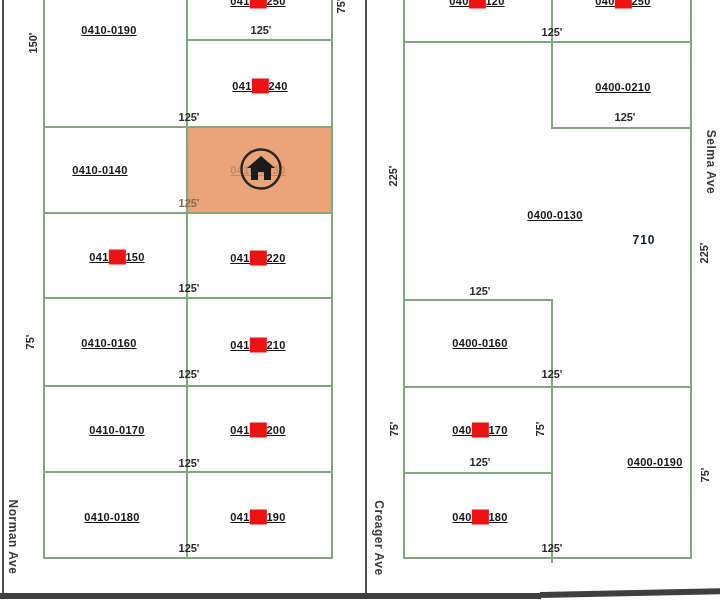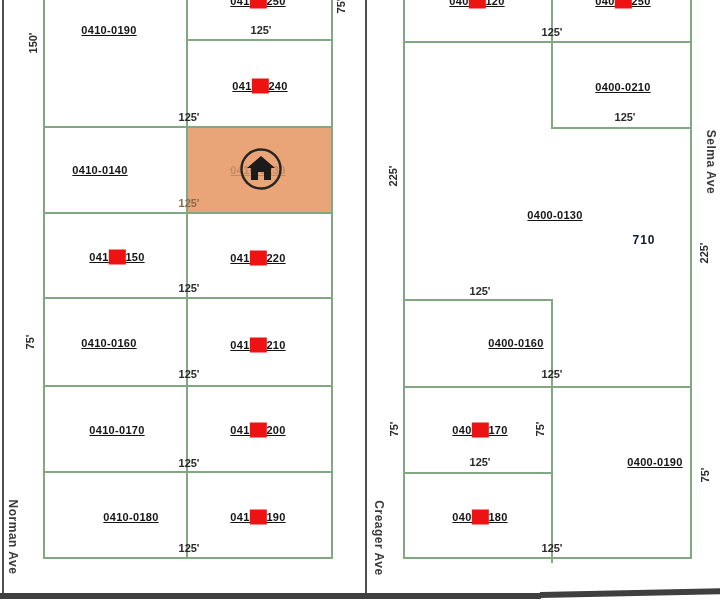--- a/index.html
+++ b/index.html
@@ -78,21 +78,21 @@
   <div id="footerR"></div>
 
   <span class="plabel" style="left:109px;top:30px;">0410-0190</span>
   <span class="plabel" style="left:100px;top:170px;text-align:right;">0410-0140</span>
   <span class="plabel" style="left:117px;top:257px;">
     <span>0410-0150</span>
     <span class="marker"></span>
   </span>
   <span class="plabel" style="left:109px;top:343px;">0410-0160</span>
   <span class="plabel" style="left:117px;top:430px;text-align:center;">0410-0170</span>
-  <span class="plabel" style="left:131px;top:517px;">0410-0180</span>
+  <span class="plabel" style="left:112px;top:517px;">0410-0180</span>
 
   <span class="plabel" style="left:258px;top:1px;">
     <span>0410-0250</span>
     <span class="marker"></span>
   </span>
   <span class="plabel" style="left:260px;top:86px;">
     <span>0410-0240</span>
     <span class="marker"></span>
   </span>
   <span class="plabel" style="left:258px;top:258px;">
@@ -115,21 +115,21 @@
   <span class="plabel" style="left:477px;top:1px;">
     <span>0400-0120</span>
     <span class="marker"></span>
   </span>
   <span class="plabel" style="left:623px;top:1px;">
     <span>0400-0250</span>
     <span class="marker"></span>
   </span>
   <span class="plabel" style="left:623px;top:87px;">0400-0210</span>
   <span class="plabel" style="left:555px;top:215px;">0400-0130</span>
-  <span class="plabel" style="left:480px;top:343px;margin-left:36px;">0400-0160</span>
+  <span class="plabel" style="left:480px;top:343px;">0400-0160</span>
   <span class="plabel" style="left:480px;top:430px;">
     <span>0400-0170</span>
     <span class="marker"></span>
   </span>
   <span class="plabel" style="left:618px;top:462px;margin-left:37px;">0400-0190</span>
   <span class="plabel" style="left:480px;top:517px;">
     <span>0400-0180</span>
     <span class="marker"></span>
   </span>
 

